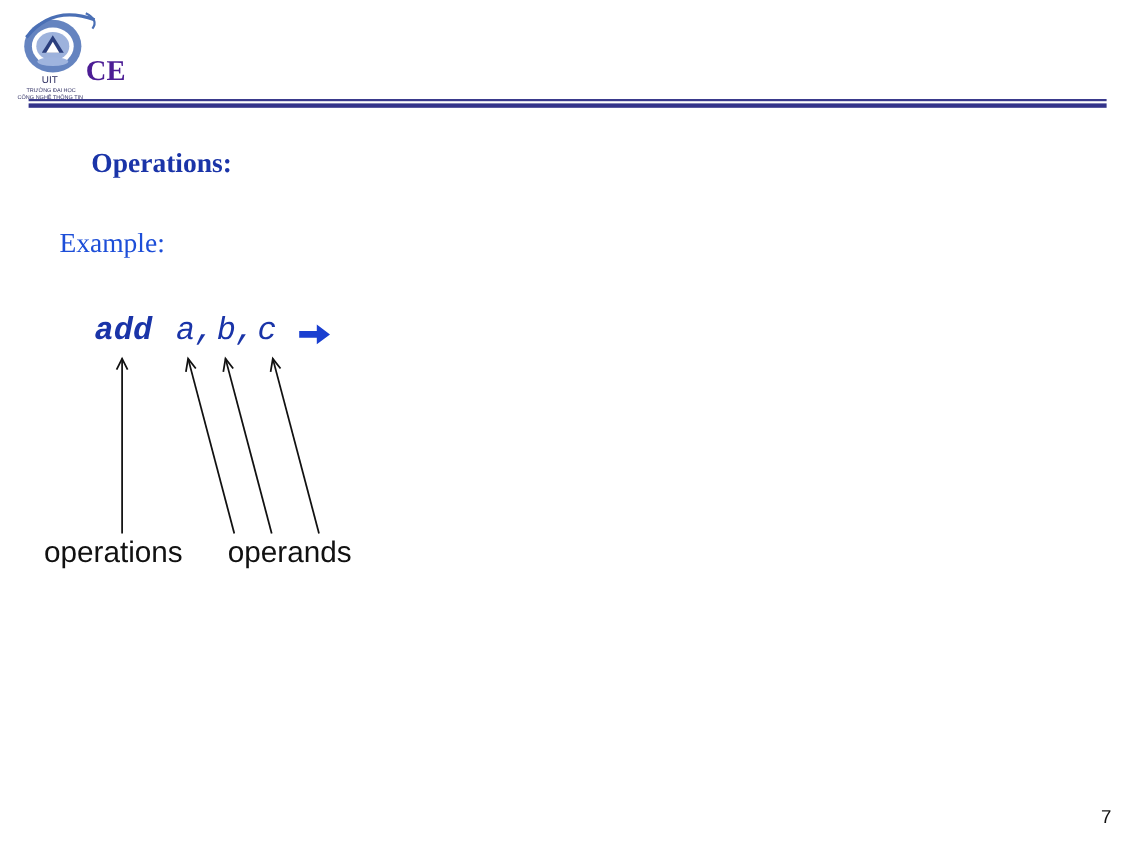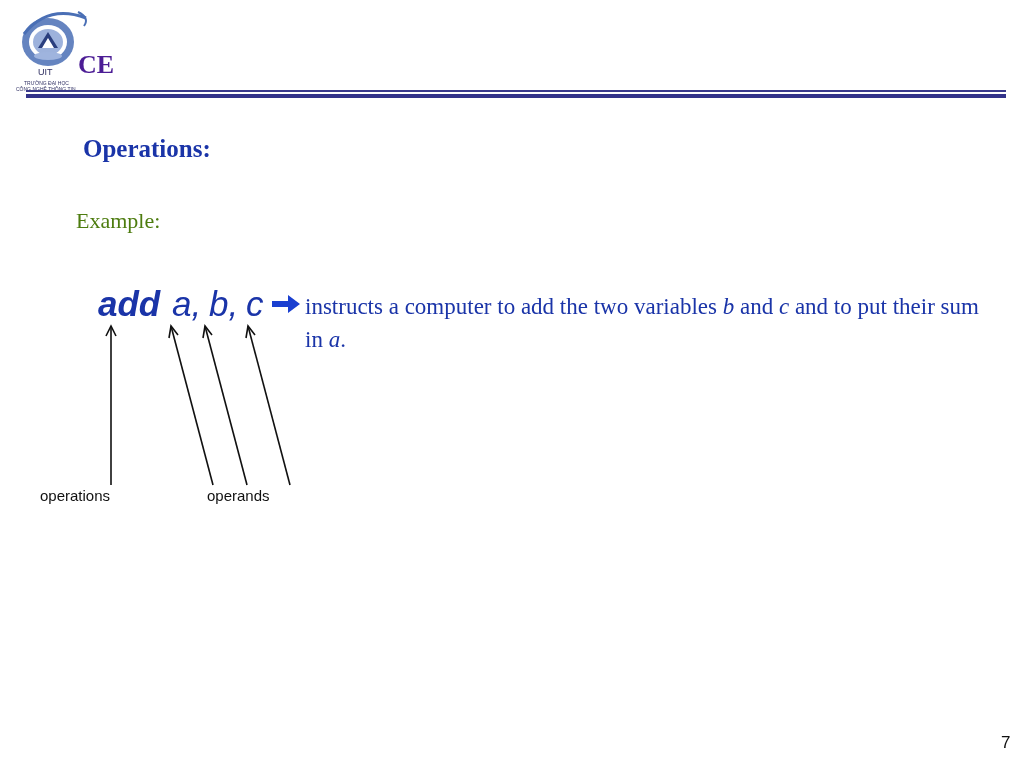--- a/index.html
+++ b/index.html
@@ -16,36 +16,36 @@
 
     
     .title { position: absolute; left: 218px; top: 28px; font-family: "Liberation Sans", sans-serif; font-weight: bold; font-size: 30px; color: #2e3192; white-space: nowrap; letter-spacing: -0.2px; }
 
     
     .rule-thin { position: absolute; left: 26px; top: 90px; width: 980px; height: 2px; background: #3a3a8c; }
     .rule-thick { position: absolute; left: 26px; top: 94px; width: 980px; height: 4px; background: #33338a; }
 
     
     .heading { position: absolute; left: 62px; top: 135px; font-family: "Liberation Serif", serif; font-weight: bold; font-size: 25px; color: #1a34a8; margin-left: 21px; }
-    .example { position: absolute; left: 76px; top: 208px; font-family: "Liberation Serif", serif; font-size: 22px; color: #4d7c0f; }
+    .example { position: absolute; left: 54px; top: 208px; font-family: "Liberation Serif", serif; font-size: 25px; color: #1d4ed8; }
 
-    .instr { position: absolute; top: 284px; font-family: Liberation Sans, sans-serif; font-size: 35px; color: #1a34a8; font-style: italic; white-space: nowrap; margin-left: 12px; }
+    .instr { position: absolute; top: 284px; font-family: Liberation Mono, monospace; font-size: 29px; color: #1a34a8; font-style: italic; white-space: nowrap; }
     .instr-op { left: 86px; font-weight: bold; }
     .instr-a { left: 160px; }
     .instr-b { left: 197px; }
     .instr-c { left: 234px; }
 
     .arrow-right { position: absolute; left: 270px; top: 292px; }
 
     .desc { position: absolute; left: 305px; top: 290px; width: 680px; font-family: "Liberation Serif", serif; font-size: 23px; line-height: 33px; color: #1a34a8; }
     .desc i { font-style: italic; }
 
     .arrows { position: absolute; left: 0; top: 0; }
 
-    .label { position: absolute; top: 487px; font-family: "Liberation Sans", sans-serif; font-size: 15px; color: #111111; white-space: nowrap; }
+    .label { position: absolute; top: 487px; font-family: "Liberation Sans", sans-serif; font-size: 27px; color: #111111; white-space: nowrap; }
     .label-operations { left: 40px; }
     .label-operands { left: 207px; text-align: center; }
 
     .page-num { position: absolute; left: 1001px; top: 733px; font-family: "Liberation Sans", sans-serif; font-size: 17px; color: #111111; }
   </style>
 </head>
 <body>
 
 <div class="slide">
 
@@ -75,23 +75,20 @@
 
   <span class="instr instr-op">add</span>
   <span class="instr instr-a">a,</span>
   <span class="instr instr-b">b,</span>
   <span class="instr instr-c">c</span>
 
   <svg class="arrow-right" width="32" height="24" viewBox="0 0 32 24">
     <path d="M2 9 L18 9 L18 3 L30 12 L18 21 L18 15 L2 15 Z" fill="#1a3fd0"></path>
   </svg>
 
-  <div class="desc">
-    <span>instructs a computer to add the two variables </span><i>b</i><span> and </span><i>c</i><span> and to put their sum in </span><i>a</i><span>.</span>
-  </div>
 
   <svg class="arrows" width="1024" height="768" viewBox="0 0 1024 768">
     <g stroke="#111111" stroke-width="1.6" fill="none">
       <g>
         <line x1="111" y1="485" x2="111" y2="326"></line>
         <polyline points="106,336 111,326 116,336"></polyline>
       </g>
       <g>
         <line x1="213" y1="485" x2="171" y2="326"></line>
         <polyline points="169,338 171,326 178,335"></polyline>

